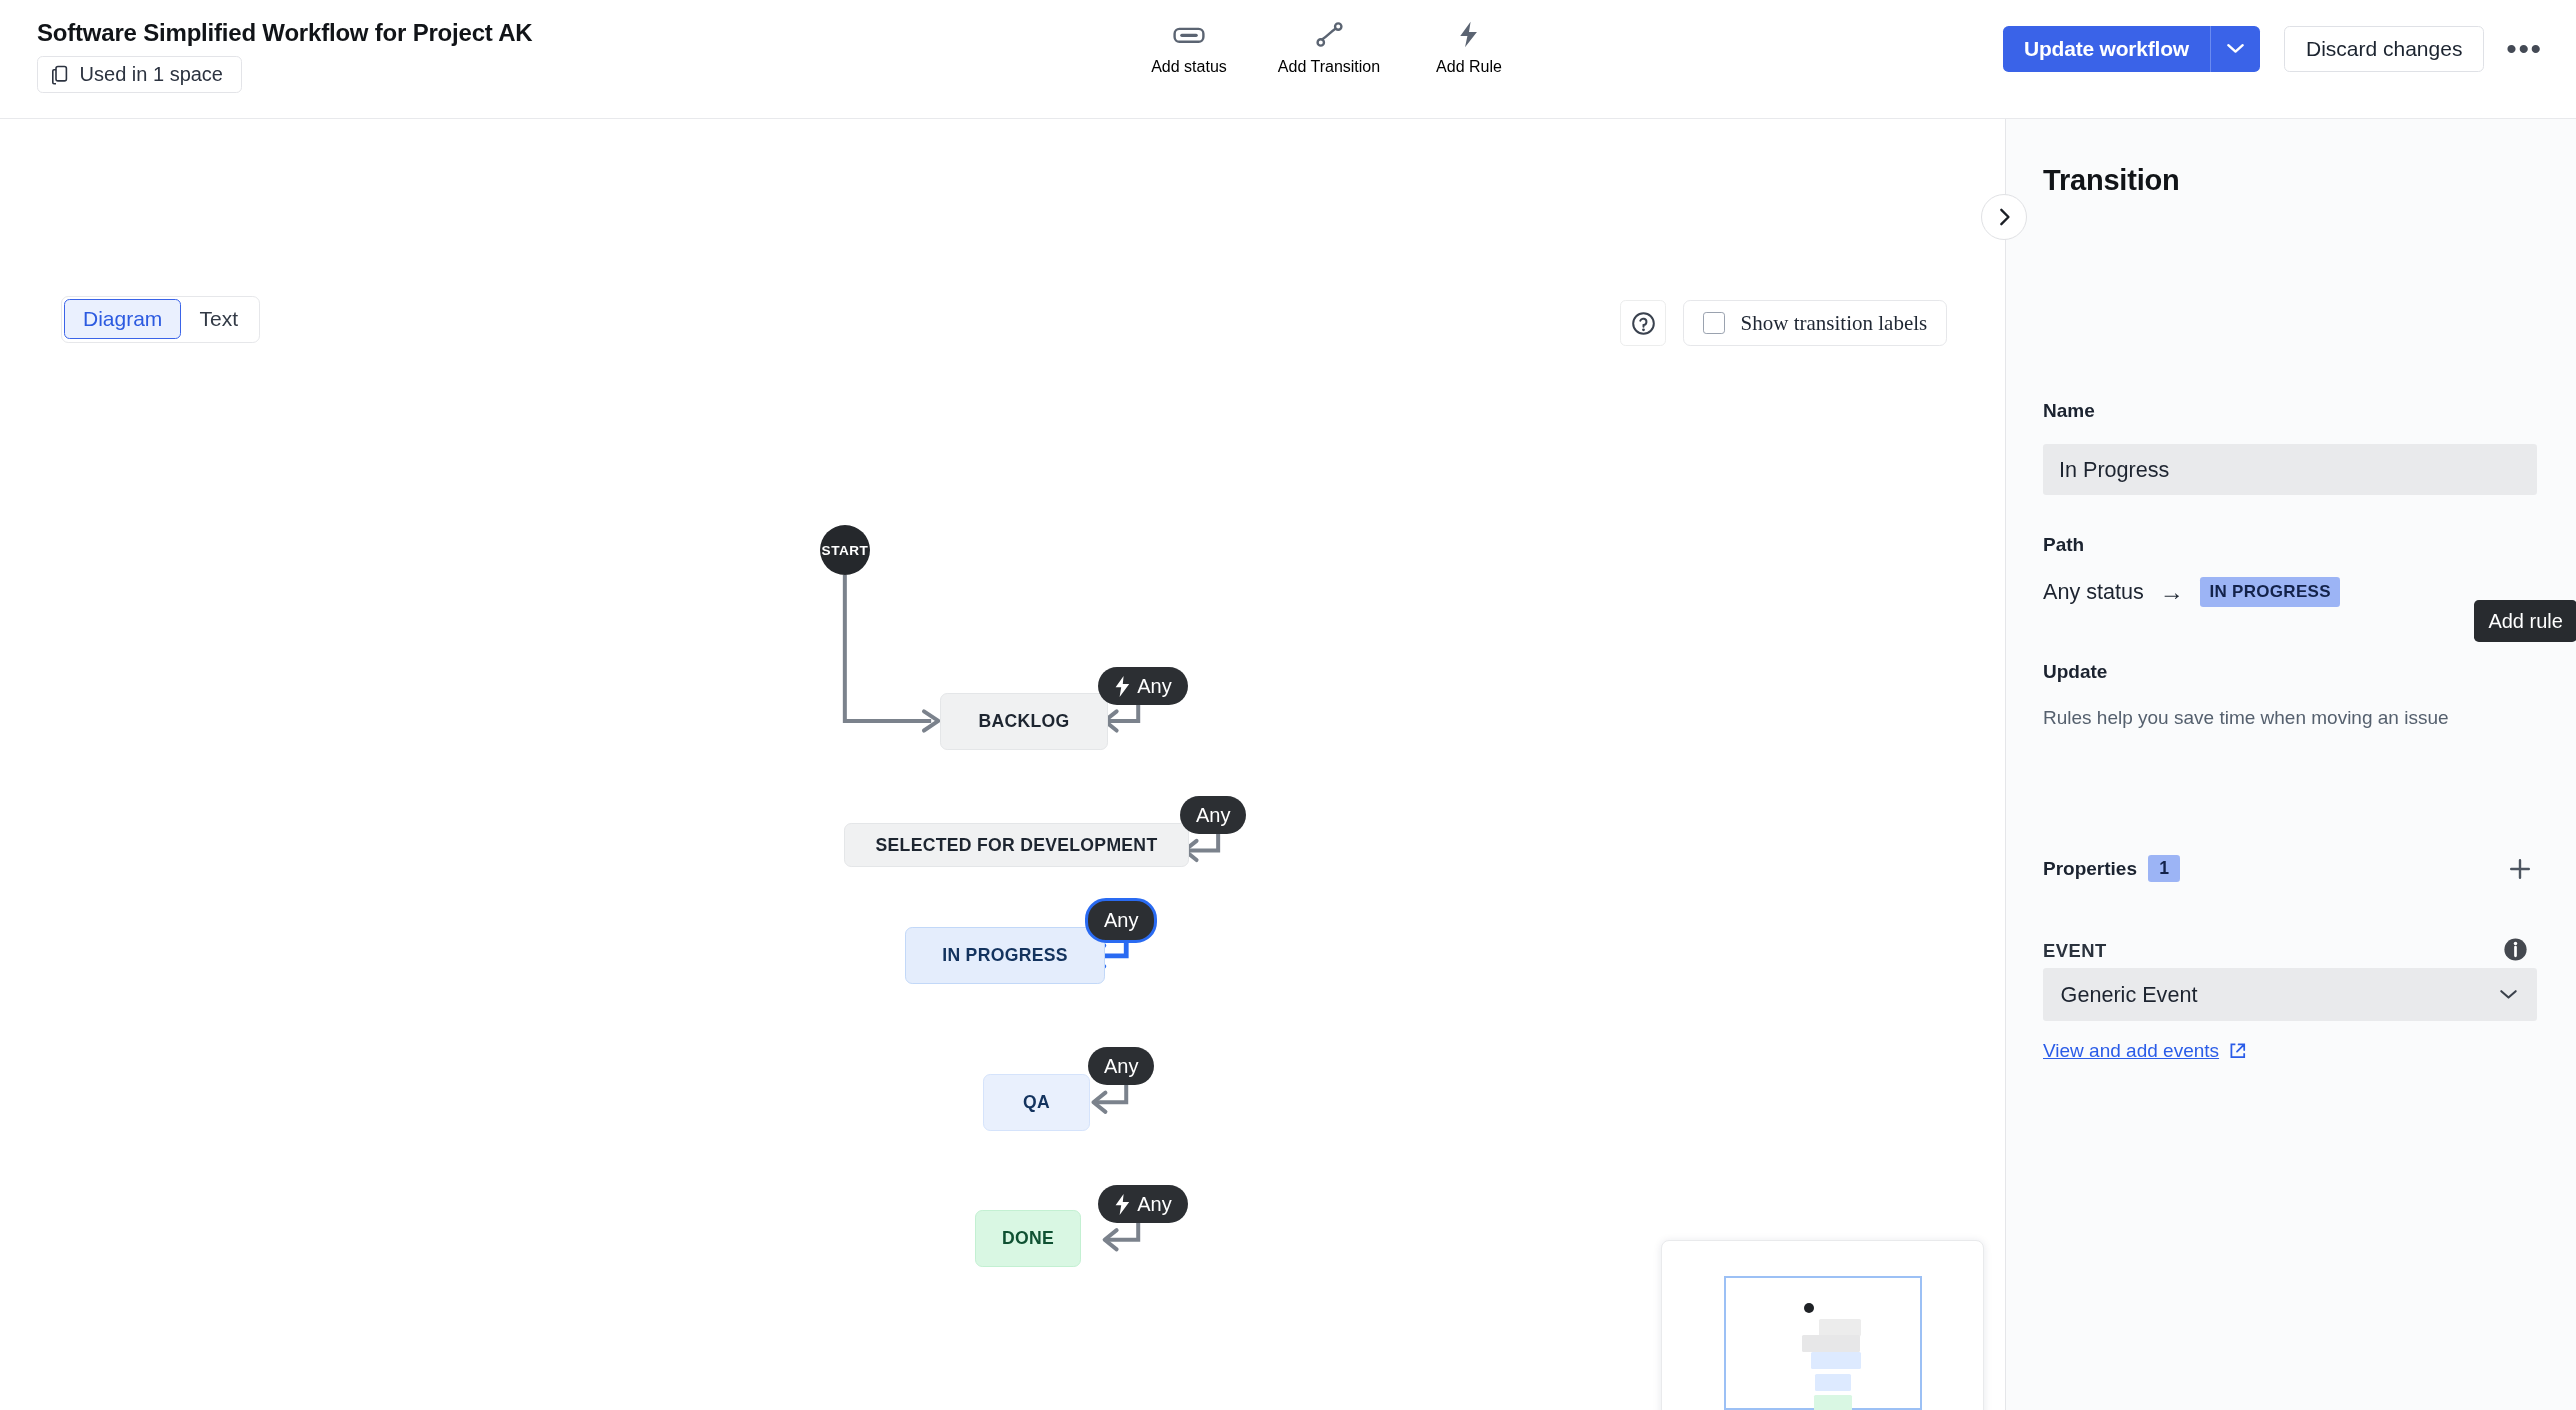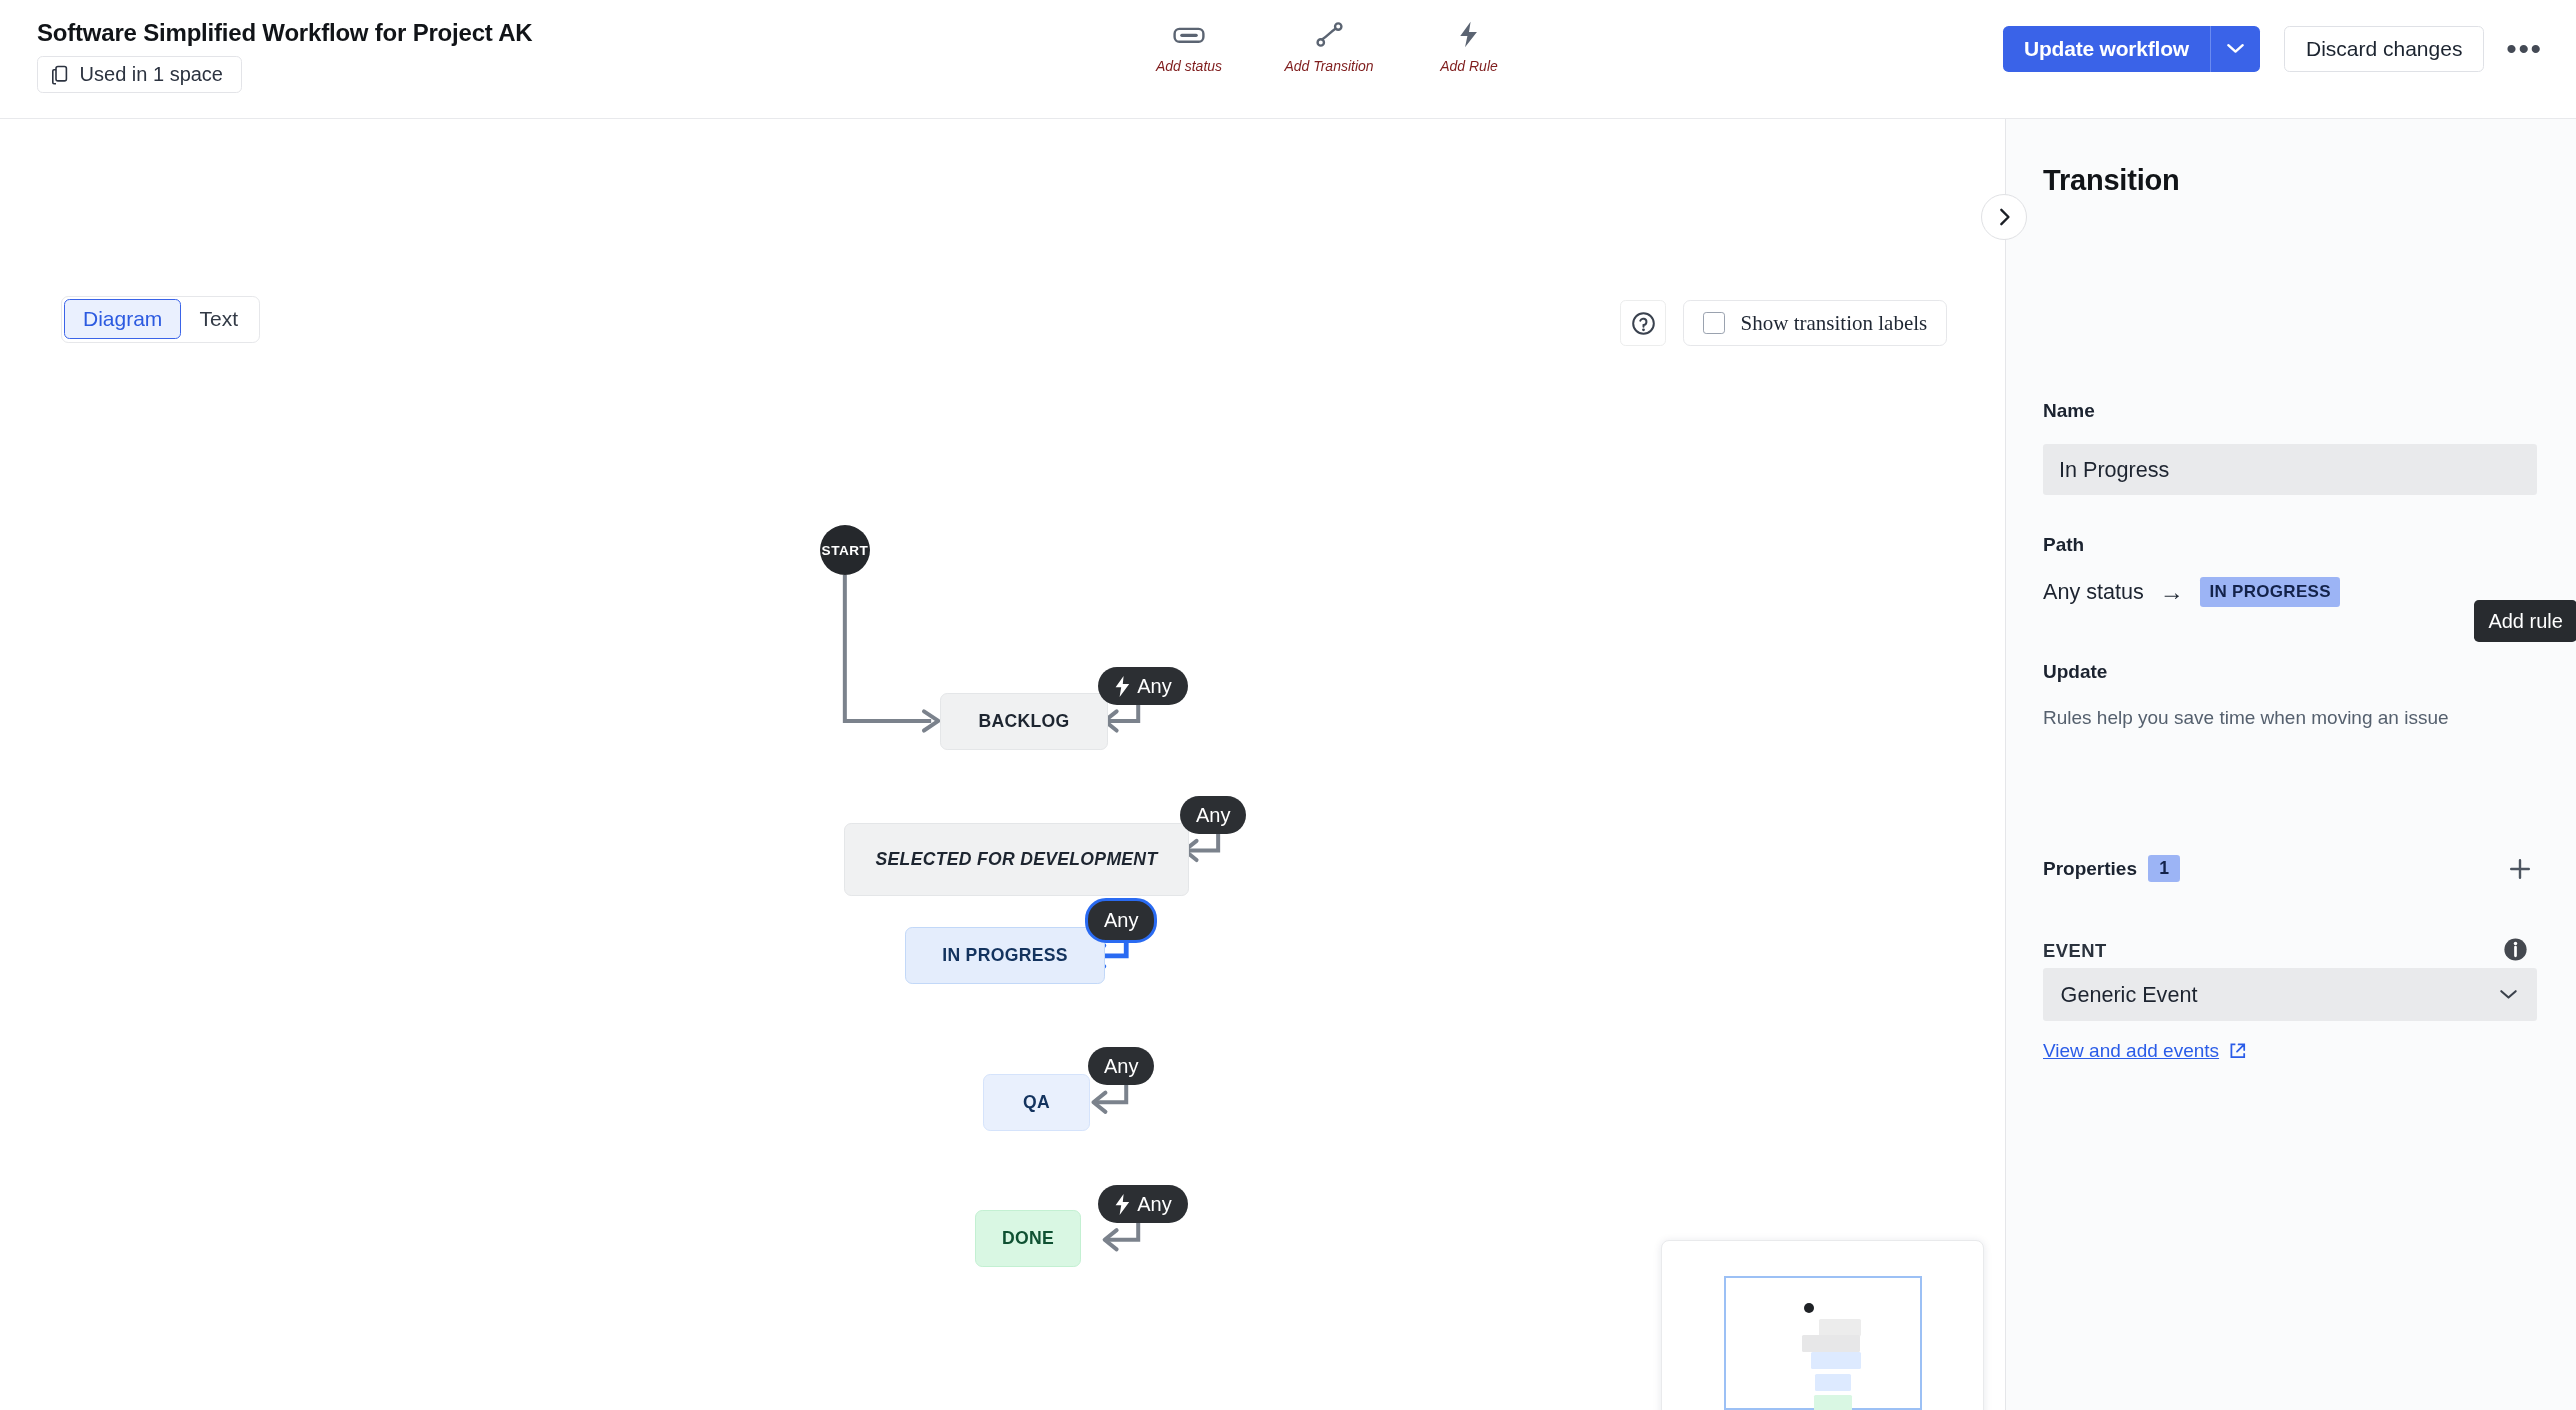--- a/index.html
+++ b/index.html
@@ -32,21 +32,21 @@
 
   .tool-group {
     position: absolute; left: 1119px; top: 21px;
     display: flex; align-items: flex-start; gap: 0;
   }
   .tool-btn {
     width: 140px; display: flex; flex-direction: column; align-items: center; gap: 10.4px;
     background: none; border: none; cursor: pointer;
   }
   .tool-ico { height: 27px; display: flex; align-items: center; justify-content: center; }
-  .tool-label { font-size: 14px; color: #7f1d1d; white-space: nowrap; font-style: italic; }
+  .tool-label { font-size: 16px; color: #000000; white-space: nowrap; }
 
   .hdr-right { position: absolute; right: 29px; top: 25.6px; display: flex; align-items: center; gap: 0; }
   .btn-primary {
     height: 46px; background: #3a63e8; color: #fff; border: none;
     border-radius: 5.6px 0 0 5.6px; padding: 0 21px;
     font-size: 21px; font-weight: bold; cursor: pointer; letter-spacing: -0.2px;
   }
   .btn-primary-split {
     height: 46px; width: 50px; background: #3a63e8; border: none;
     border-left: 1.6px solid #6b8bf0; border-radius: 0 5.6px 5.6px 0;
@@ -284,21 +284,21 @@
       <div class="node n-grey" style="left:913px;top:574px;width:168px;height:57px;">
         <span>BACKLOG</span>
       </div>
       <div class="badge" style="left:1071px;top:548px;">
         <svg class="bolt" viewBox="0 0 20 26">
             <path d="M12 0 L2 14 H9 L7 26 L19 10 H11 Z" fill="#fff"></path>
           </svg>
         <span>Any</span>
       </div>
 
-      <div class="node n-grey" style="left:817px;top:704px;width:345px;height:73px;font-style:italic;">
+      <div class="node n-grey" style="left:817px;top:704px;width:345px;height:44px;">
         <span>SELECTED FOR DEVELOPMENT</span>
       </div>
       <div class="badge" style="left:1153px;top:677px;">
         <span>Any</span>
       </div>
 
       <div class="node n-blue-sel" style="left:878px;top:808px;width:200px;height:57px;">
         <span>IN PROGRESS</span>
       </div>
       <div class="badge sel" style="left:1058px;top:779px;">

